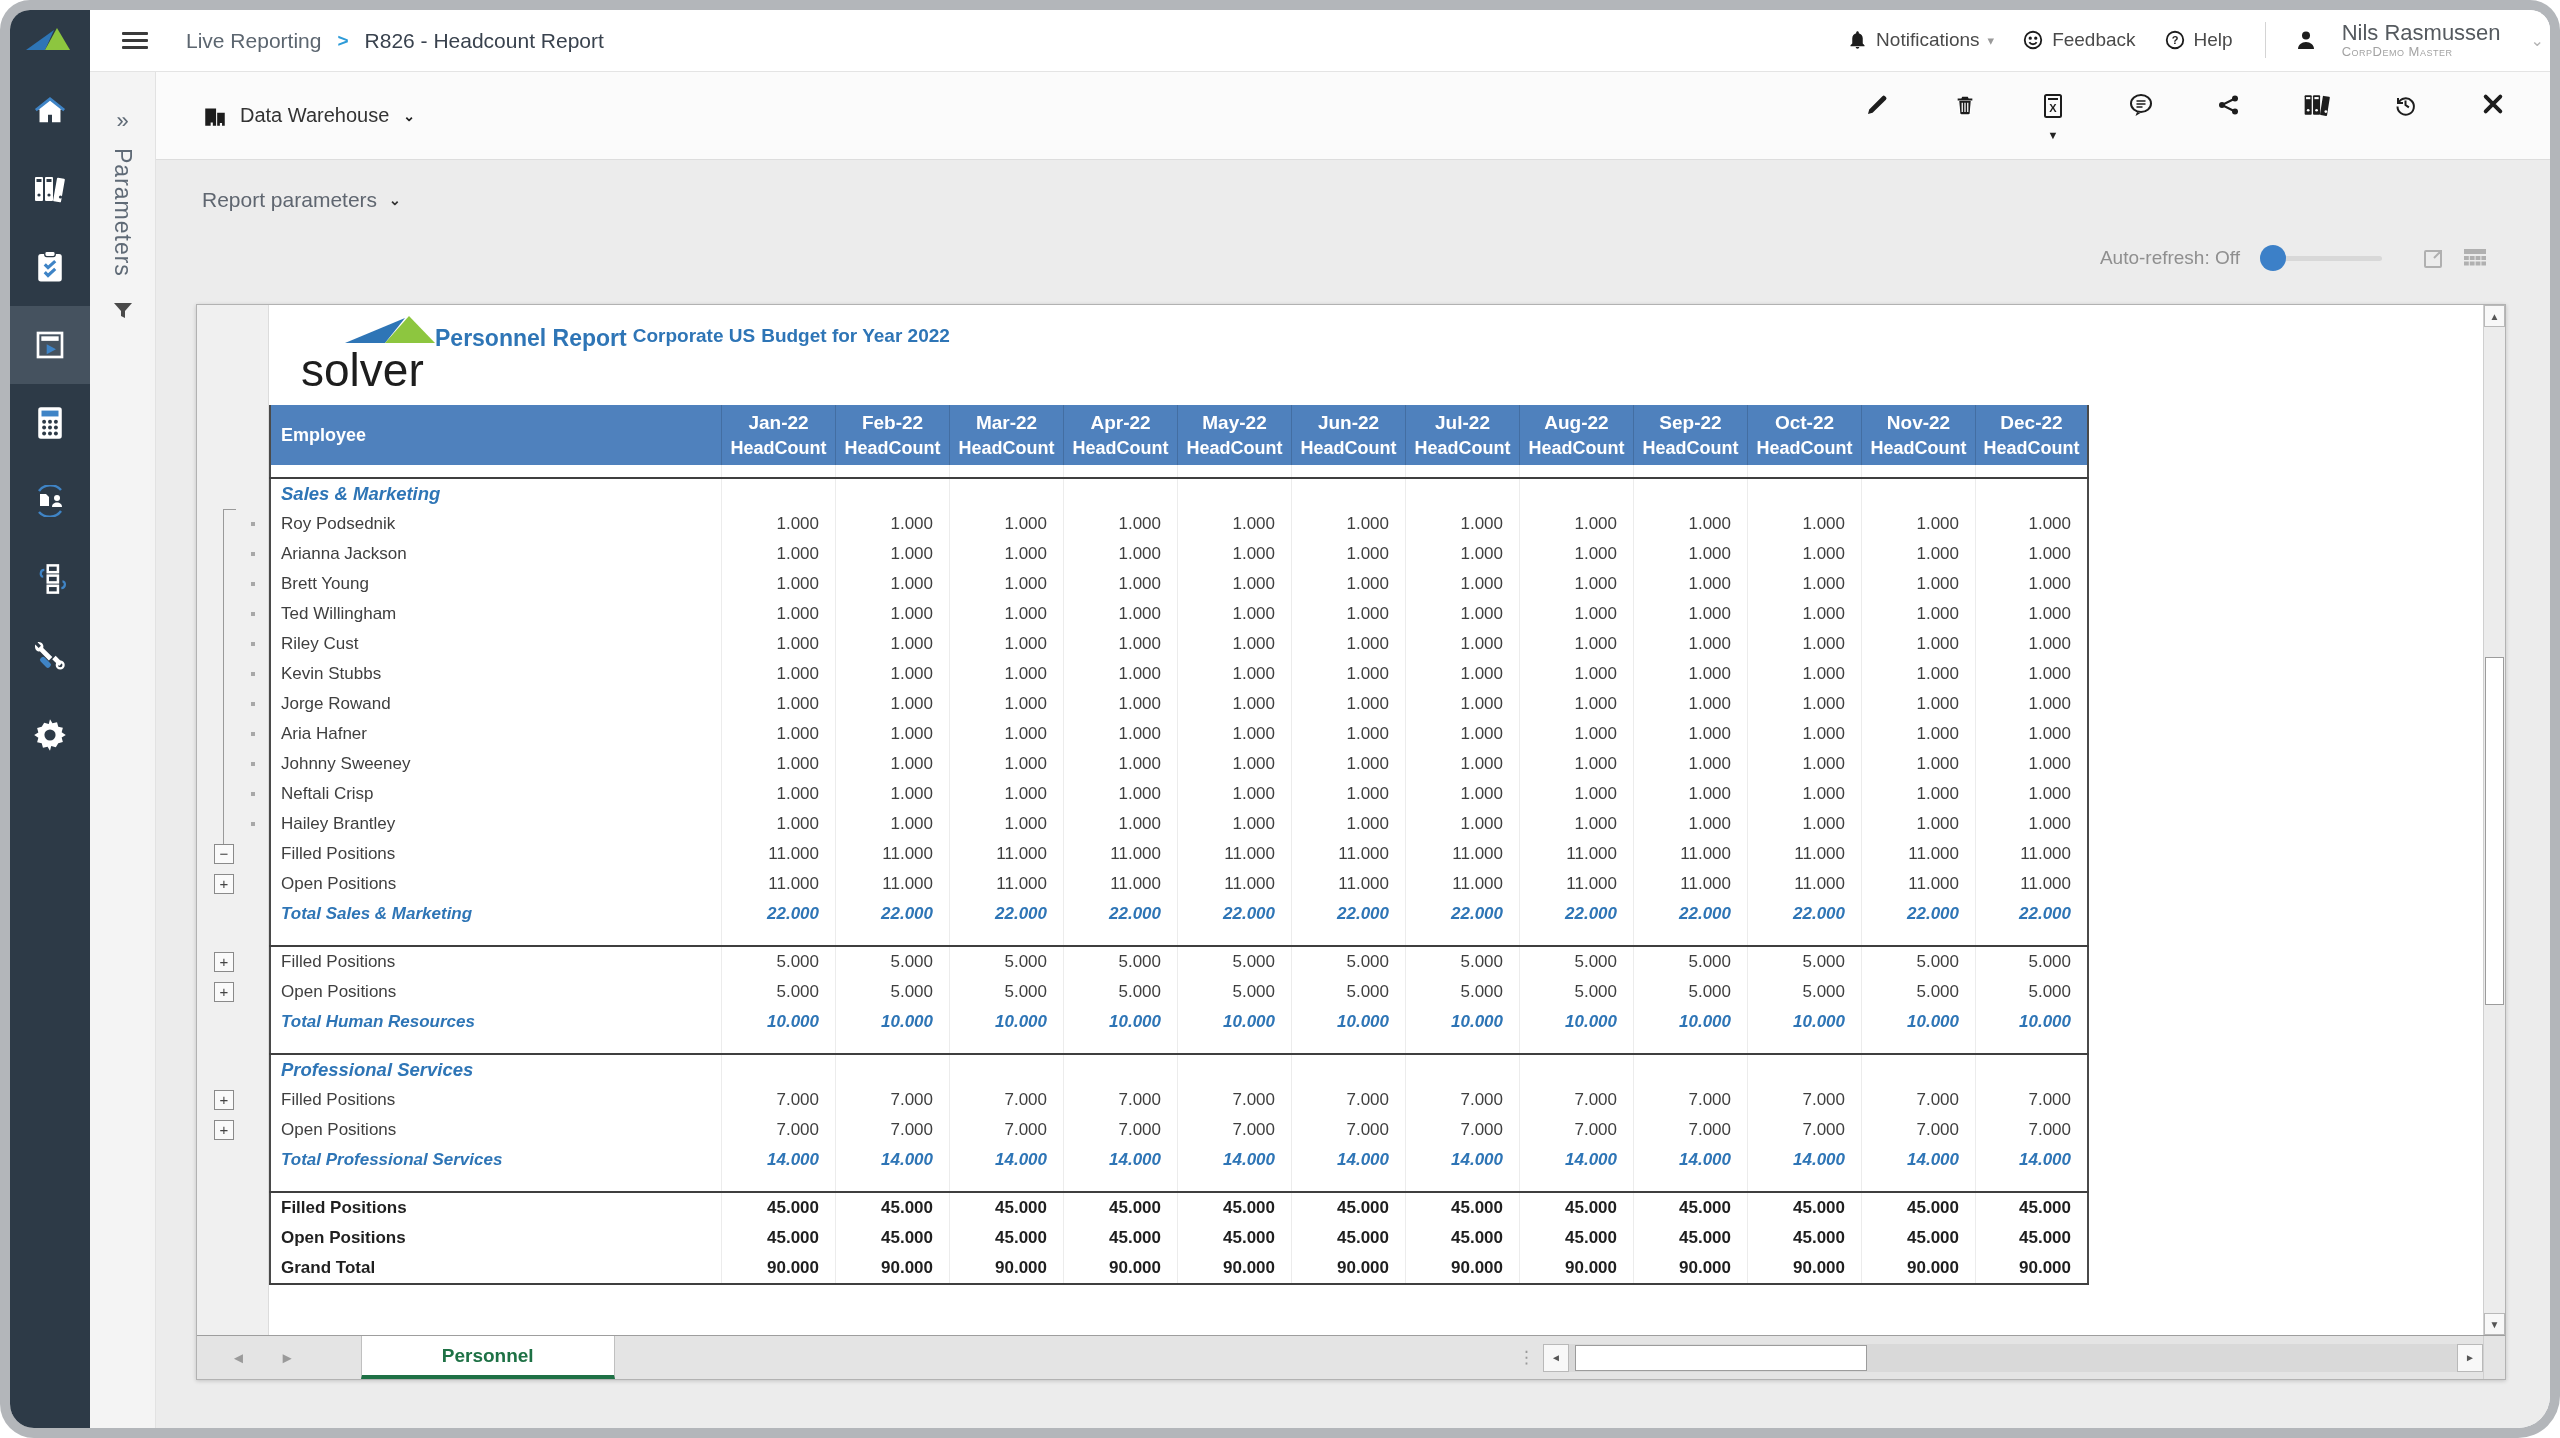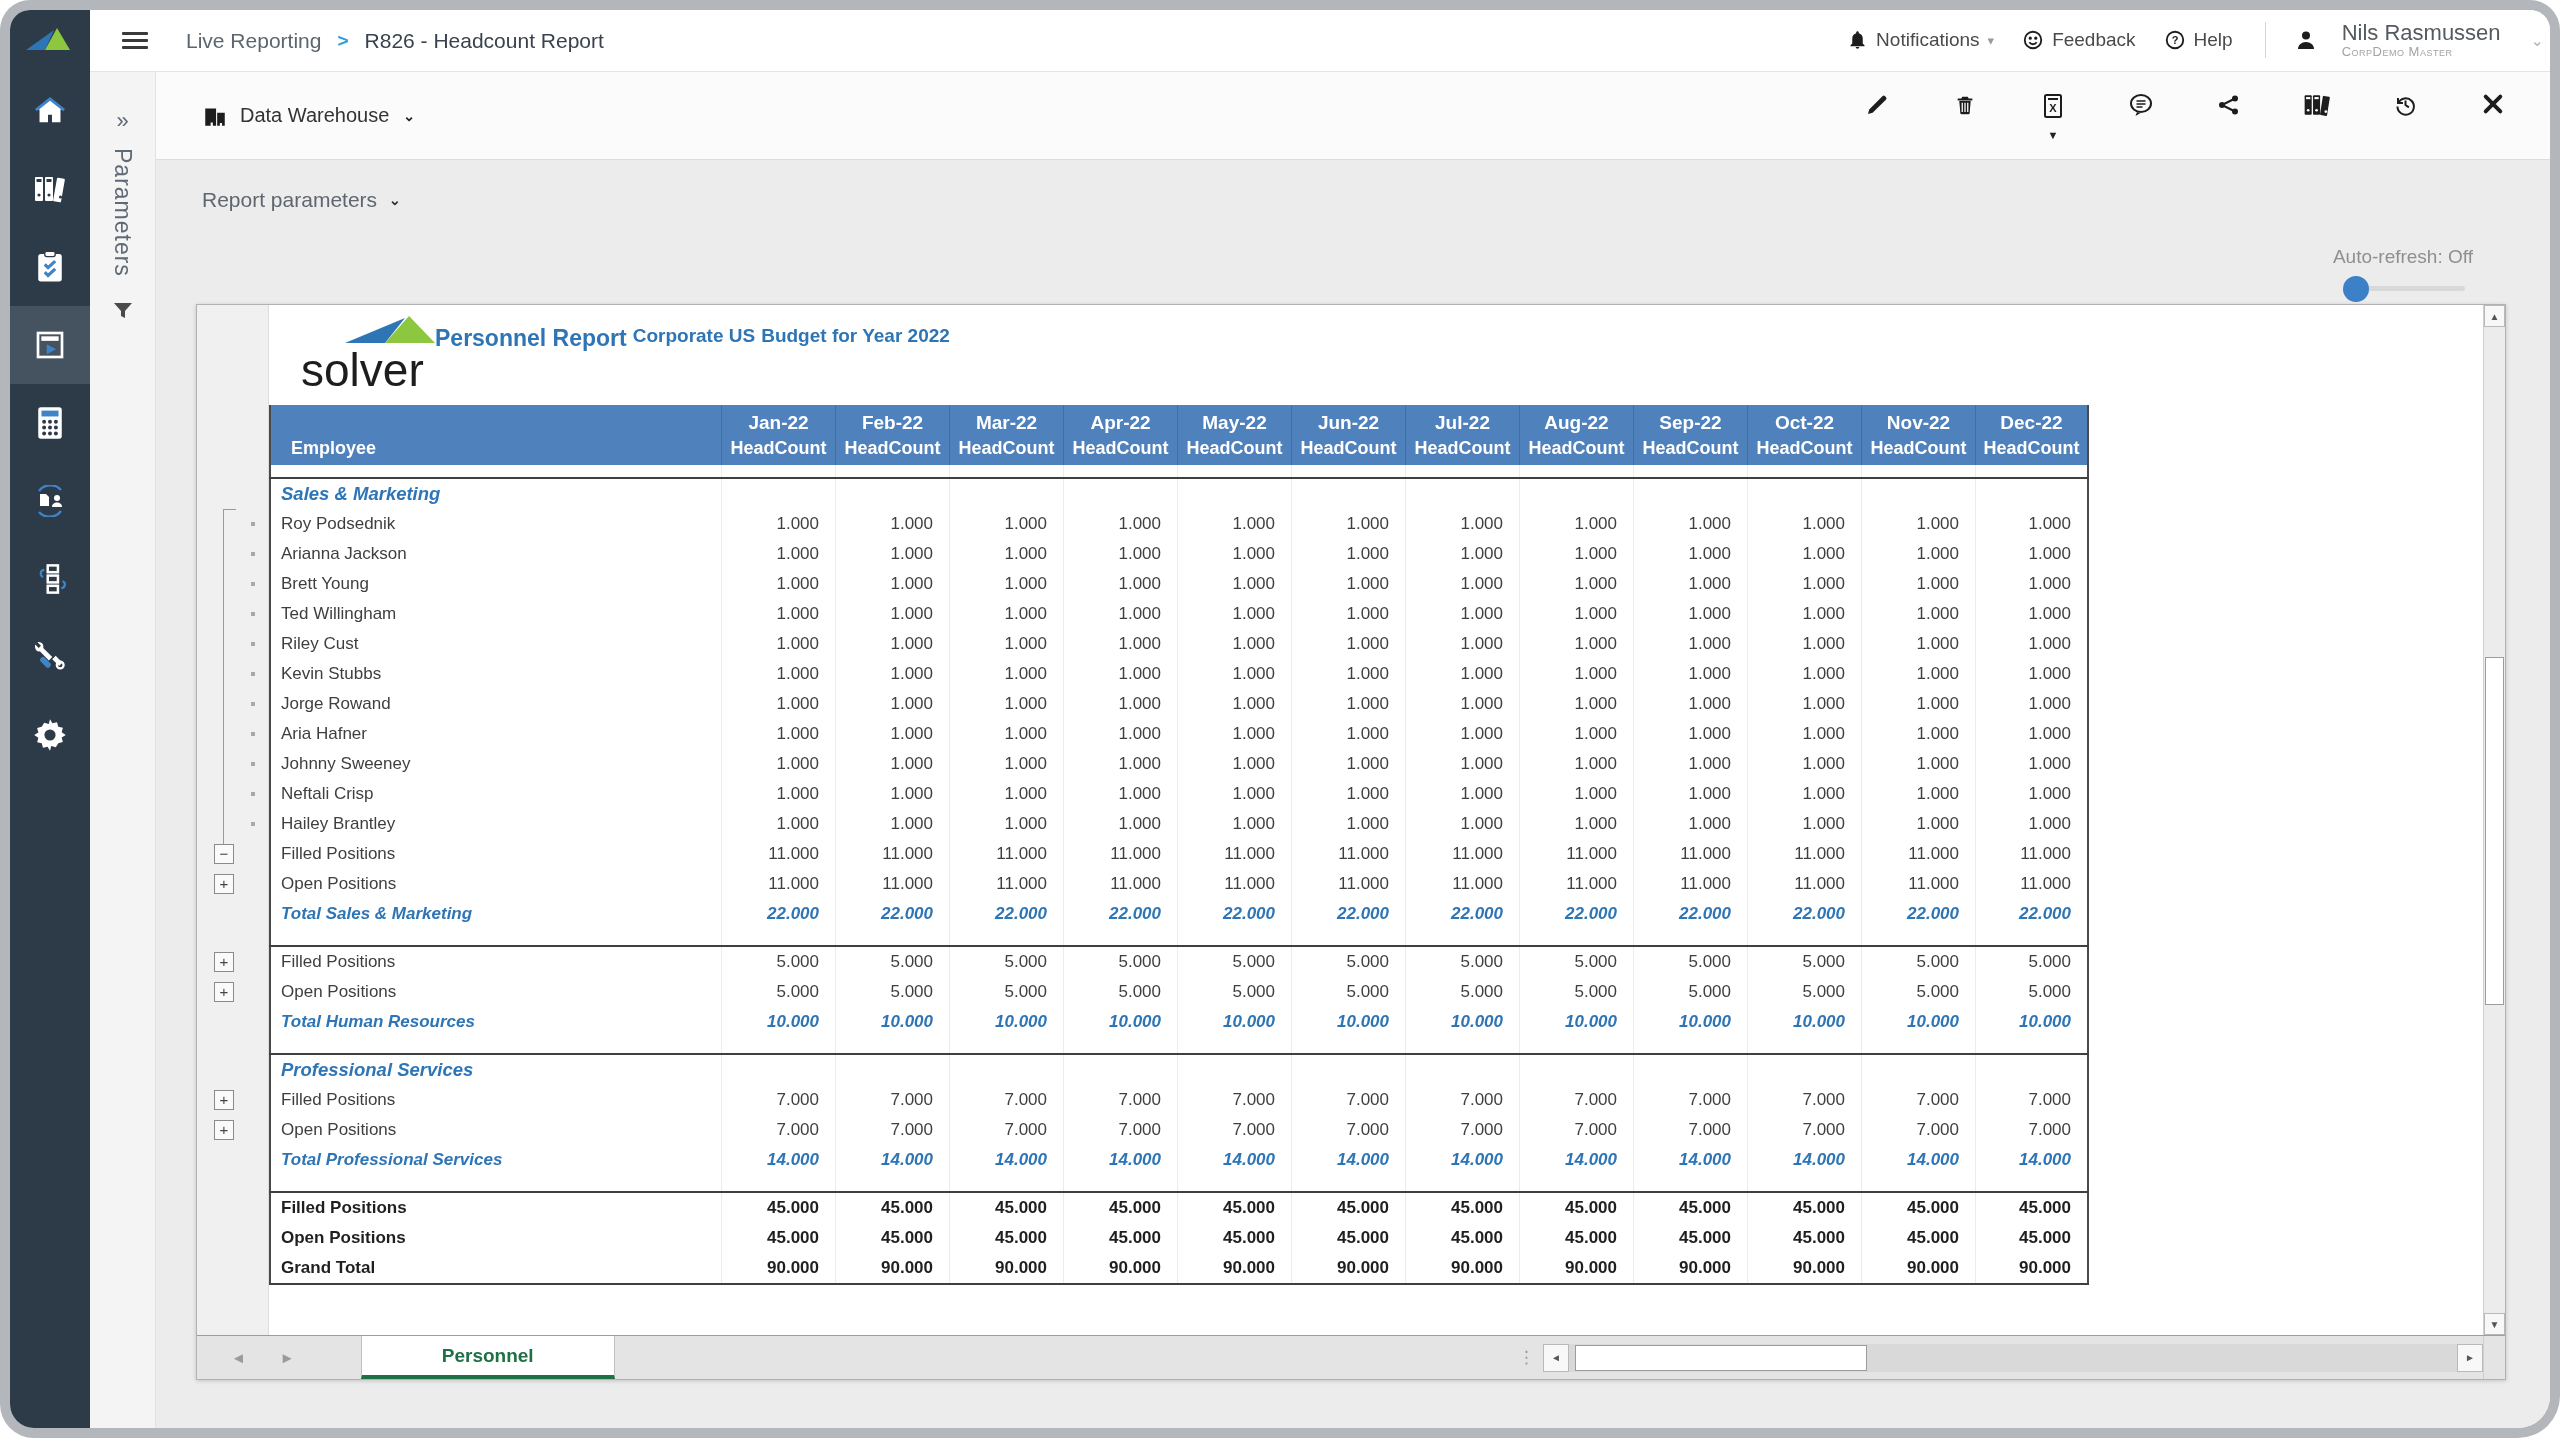--- a/index.html
+++ b/index.html
@@ -54,21 +54,21 @@
   .tool-actions{margin-left:auto;display:flex;align-items:flex-start;gap:34px;padding-right:30px;}
   .tool-btn{display:flex;flex-direction:column;align-items:center;gap:6px;cursor:pointer;min-width:54px;position:relative;}
   .tool-btn svg{display:block;}
   .tool-label{font-size:12.5px;color:#2b2b2b;letter-spacing:.4px;white-space:nowrap;}
   .tool-chev{font-size:11px;color:#222;line-height:8px;}
 
   .rp-row{display:flex;align-items:center;gap:12px;margin:28px 0 4px 46px;cursor:pointer;width:260px;}
   .rp-label{font-size:21px;color:#5f6670;}
   .rp-chev{font-size:14px;color:#333;font-weight:bold;}
 
-  .ar-row{position:absolute;right:77px;top:174px;display:flex;align-items:center;gap:18px;flex-direction:column;}
+  .ar-row{position:absolute;right:62px;top:174px;display:flex;align-items:center;gap:18px;}
   .ar-label{font-size:19px;color:#8f8f8f;}
   .slider{position:relative;width:118px;height:5px;background:#d8d8d8;border-radius:3px;margin-left:6px;cursor:pointer;}
   .slider-knob{position:absolute;left:-4px;top:50%;transform:translateY(-50%);width:26px;height:26px;border-radius:50%;background:#3c80c8;}
   .ar-icons{display:flex;align-items:center;gap:16px;margin-left:22px;}
   .ar-icons svg{display:block;}
 
   
   .viewport{position:absolute;left:40px;right:44px;top:232px;height:1076px;background:#ffffff;border:1px solid #b2b2b2;
             box-shadow:0 1px 4px rgba(0,0,0,.18);display:flex;flex-direction:column;}
   .sheet-row{flex:1;display:flex;min-height:0;}
@@ -86,21 +86,21 @@
   .trow{display:grid;grid-template-columns:72px 452px repeat(12,114px);height:30px;}
   .trow .cell{display:flex;align-items:center;font-size:17px;color:#3f3f3f;}
   .cell.emp{border-left:2px solid #4a4a4a;padding-left:10px;}
   .cell.val{border-left:1px solid #ececec;justify-content:flex-end;padding-right:16px;}
   .trow .cell.last{border-right:2px solid #4a4a4a;}
   .gcell{position:relative;}
 
   .trow.thead{height:60px;}
   .thead .hcell{background:#4f81bd;color:#fff;display:flex;flex-direction:column;justify-content:space-between;
                 padding:7px 0 6px 0;border-left:1px solid rgba(0,0,0,.14);}
-  .thead .hcell.emp{border-left:2px solid #4a4a4a;padding-left:20px;justify-content:flex-end;}
+  .thead .hcell.emp{border-left:2px solid #4a4a4a;padding-left:10px;justify-content:center;}
   .thead .hcell.last{border-right:2px solid #4a4a4a;}
   .hmonth{font-size:19px;font-weight:bold;text-align:center;}
   .hmeasure{font-size:18px;font-weight:bold;text-align:center;}
   .hemp{font-size:18px;font-weight:bold;}
   .trow.gap{height:12px;}
   .trow.gap2{height:16px;}
   .trow.gap .cell,.trow.gap2 .cell{font-size:1px;}
   .tborder{height:2px;background:#3f3f3f;margin-left:72px;width:1820px;}
   .trow.sectionhead .cell.emp{color:#2e75b6;font-weight:bold;font-style:italic;font-size:18.5px;}
   .trow.totalrow .cell{color:#2e75b6;font-style:italic;font-weight:600;}

